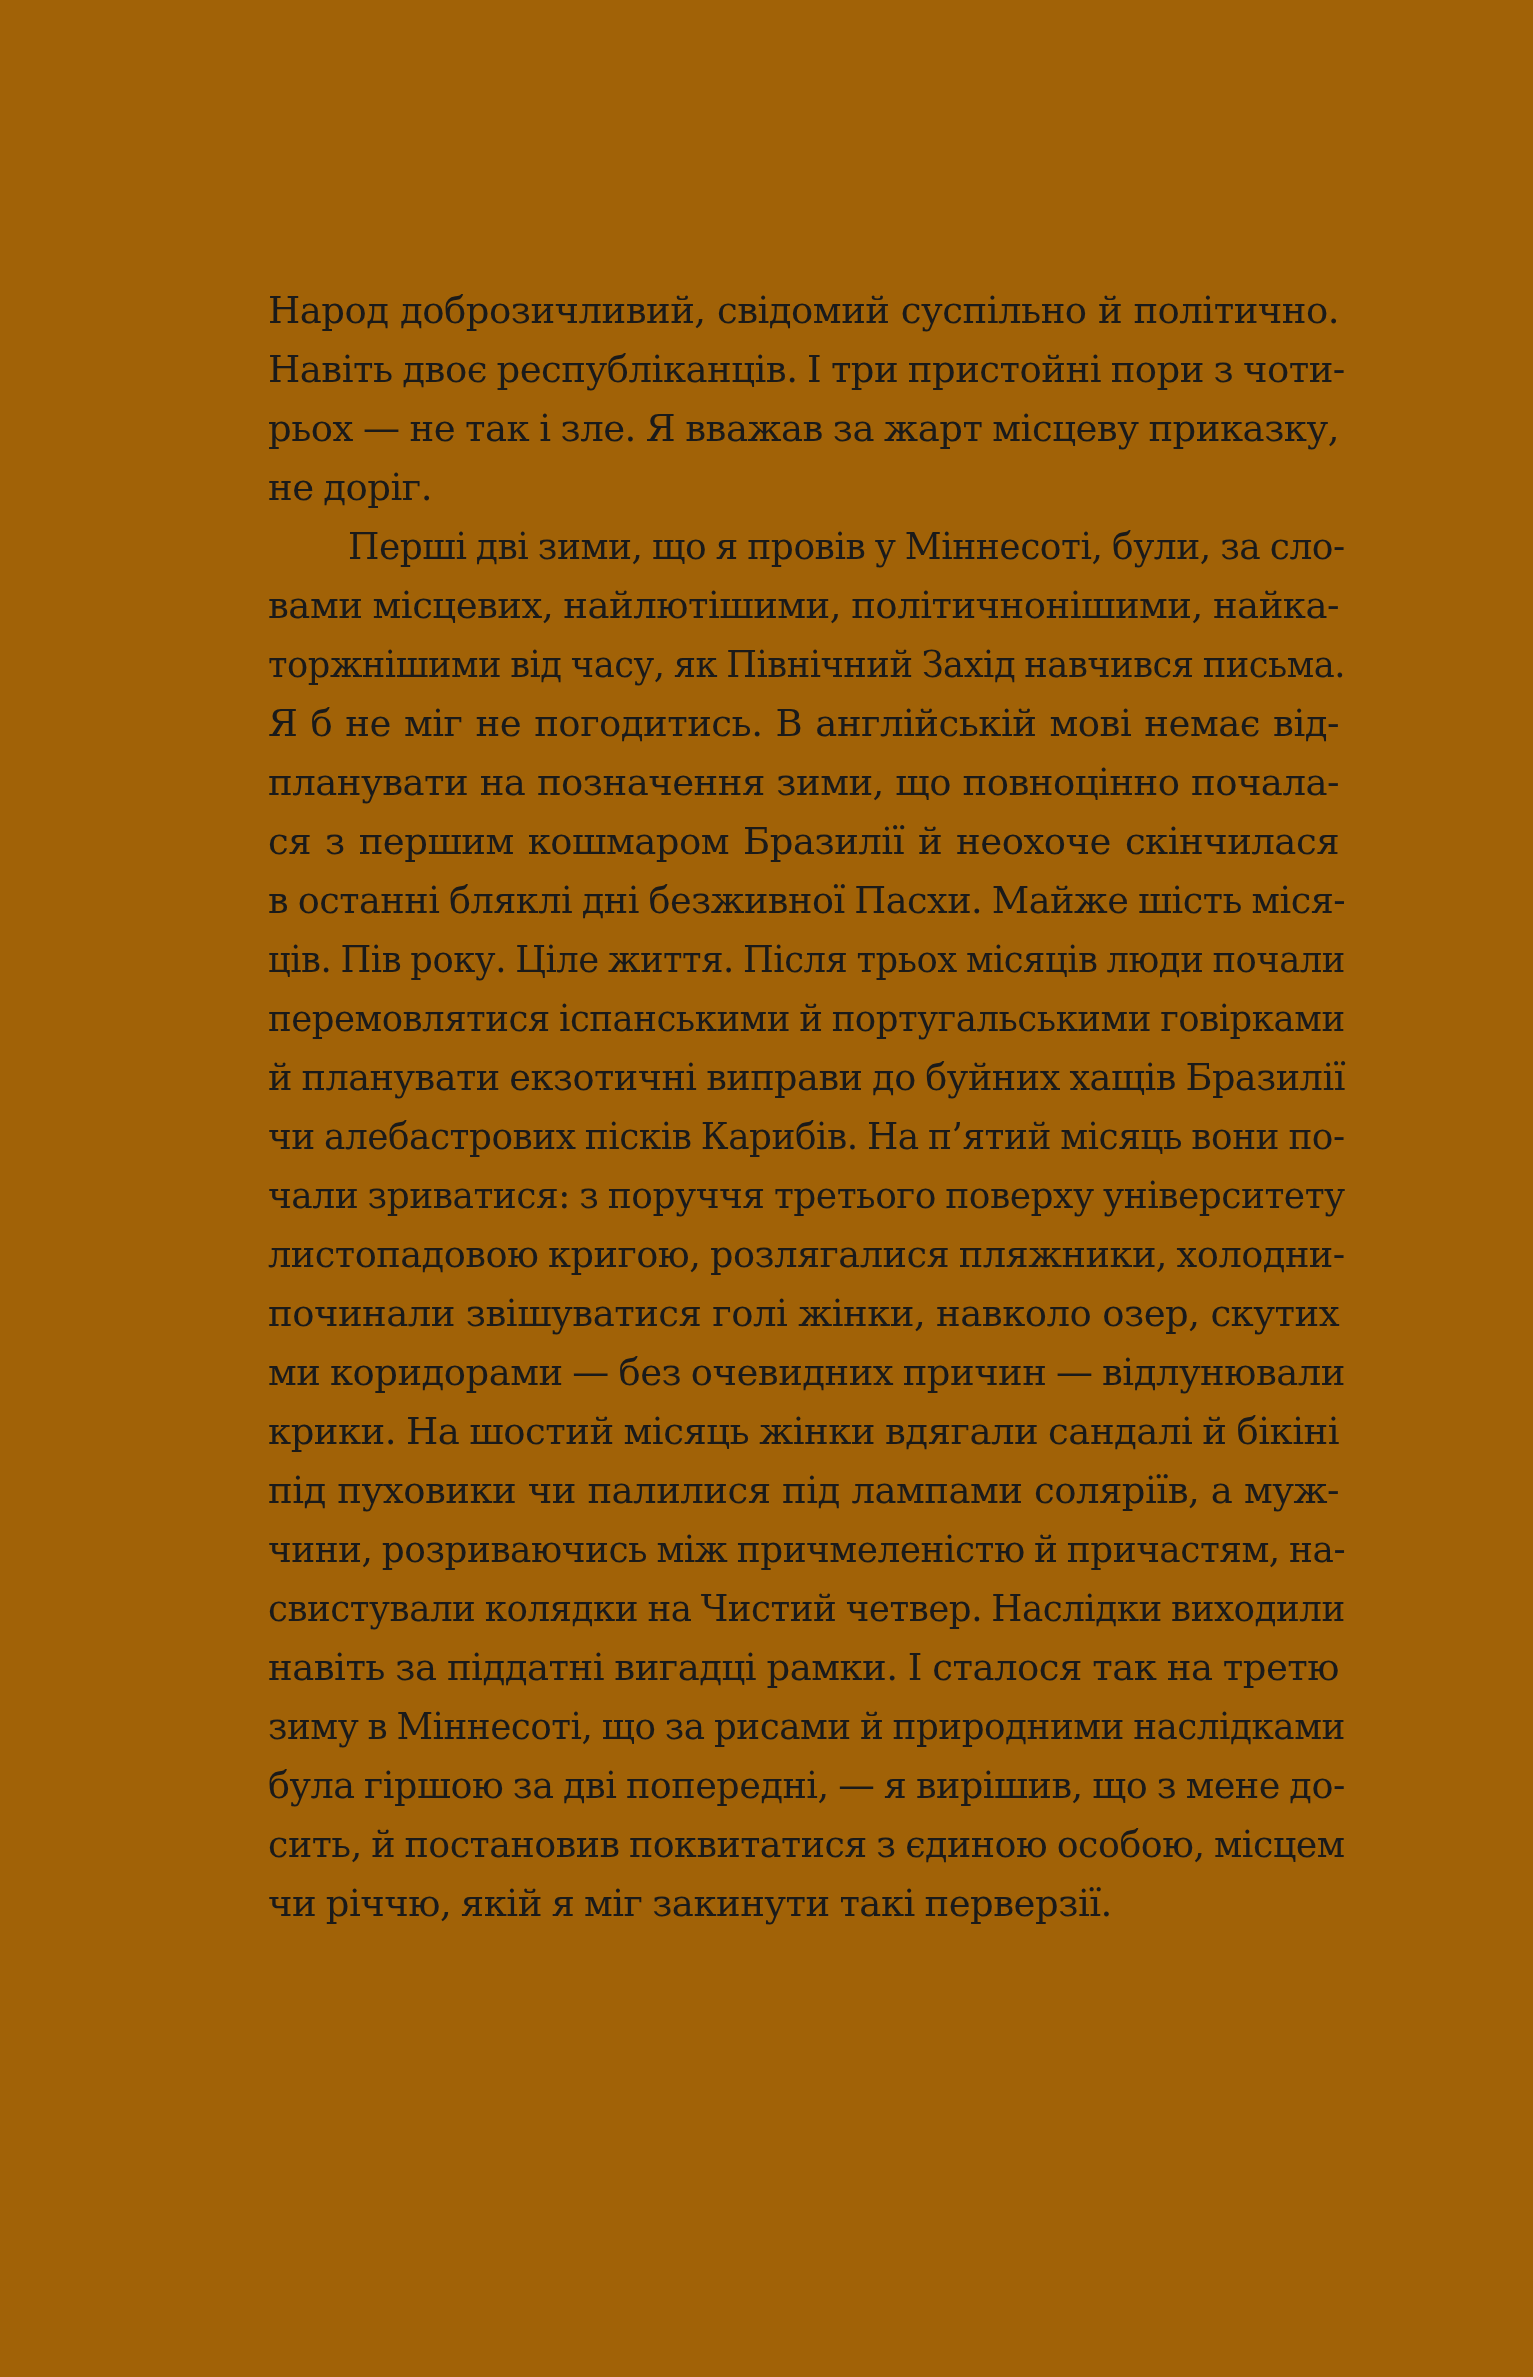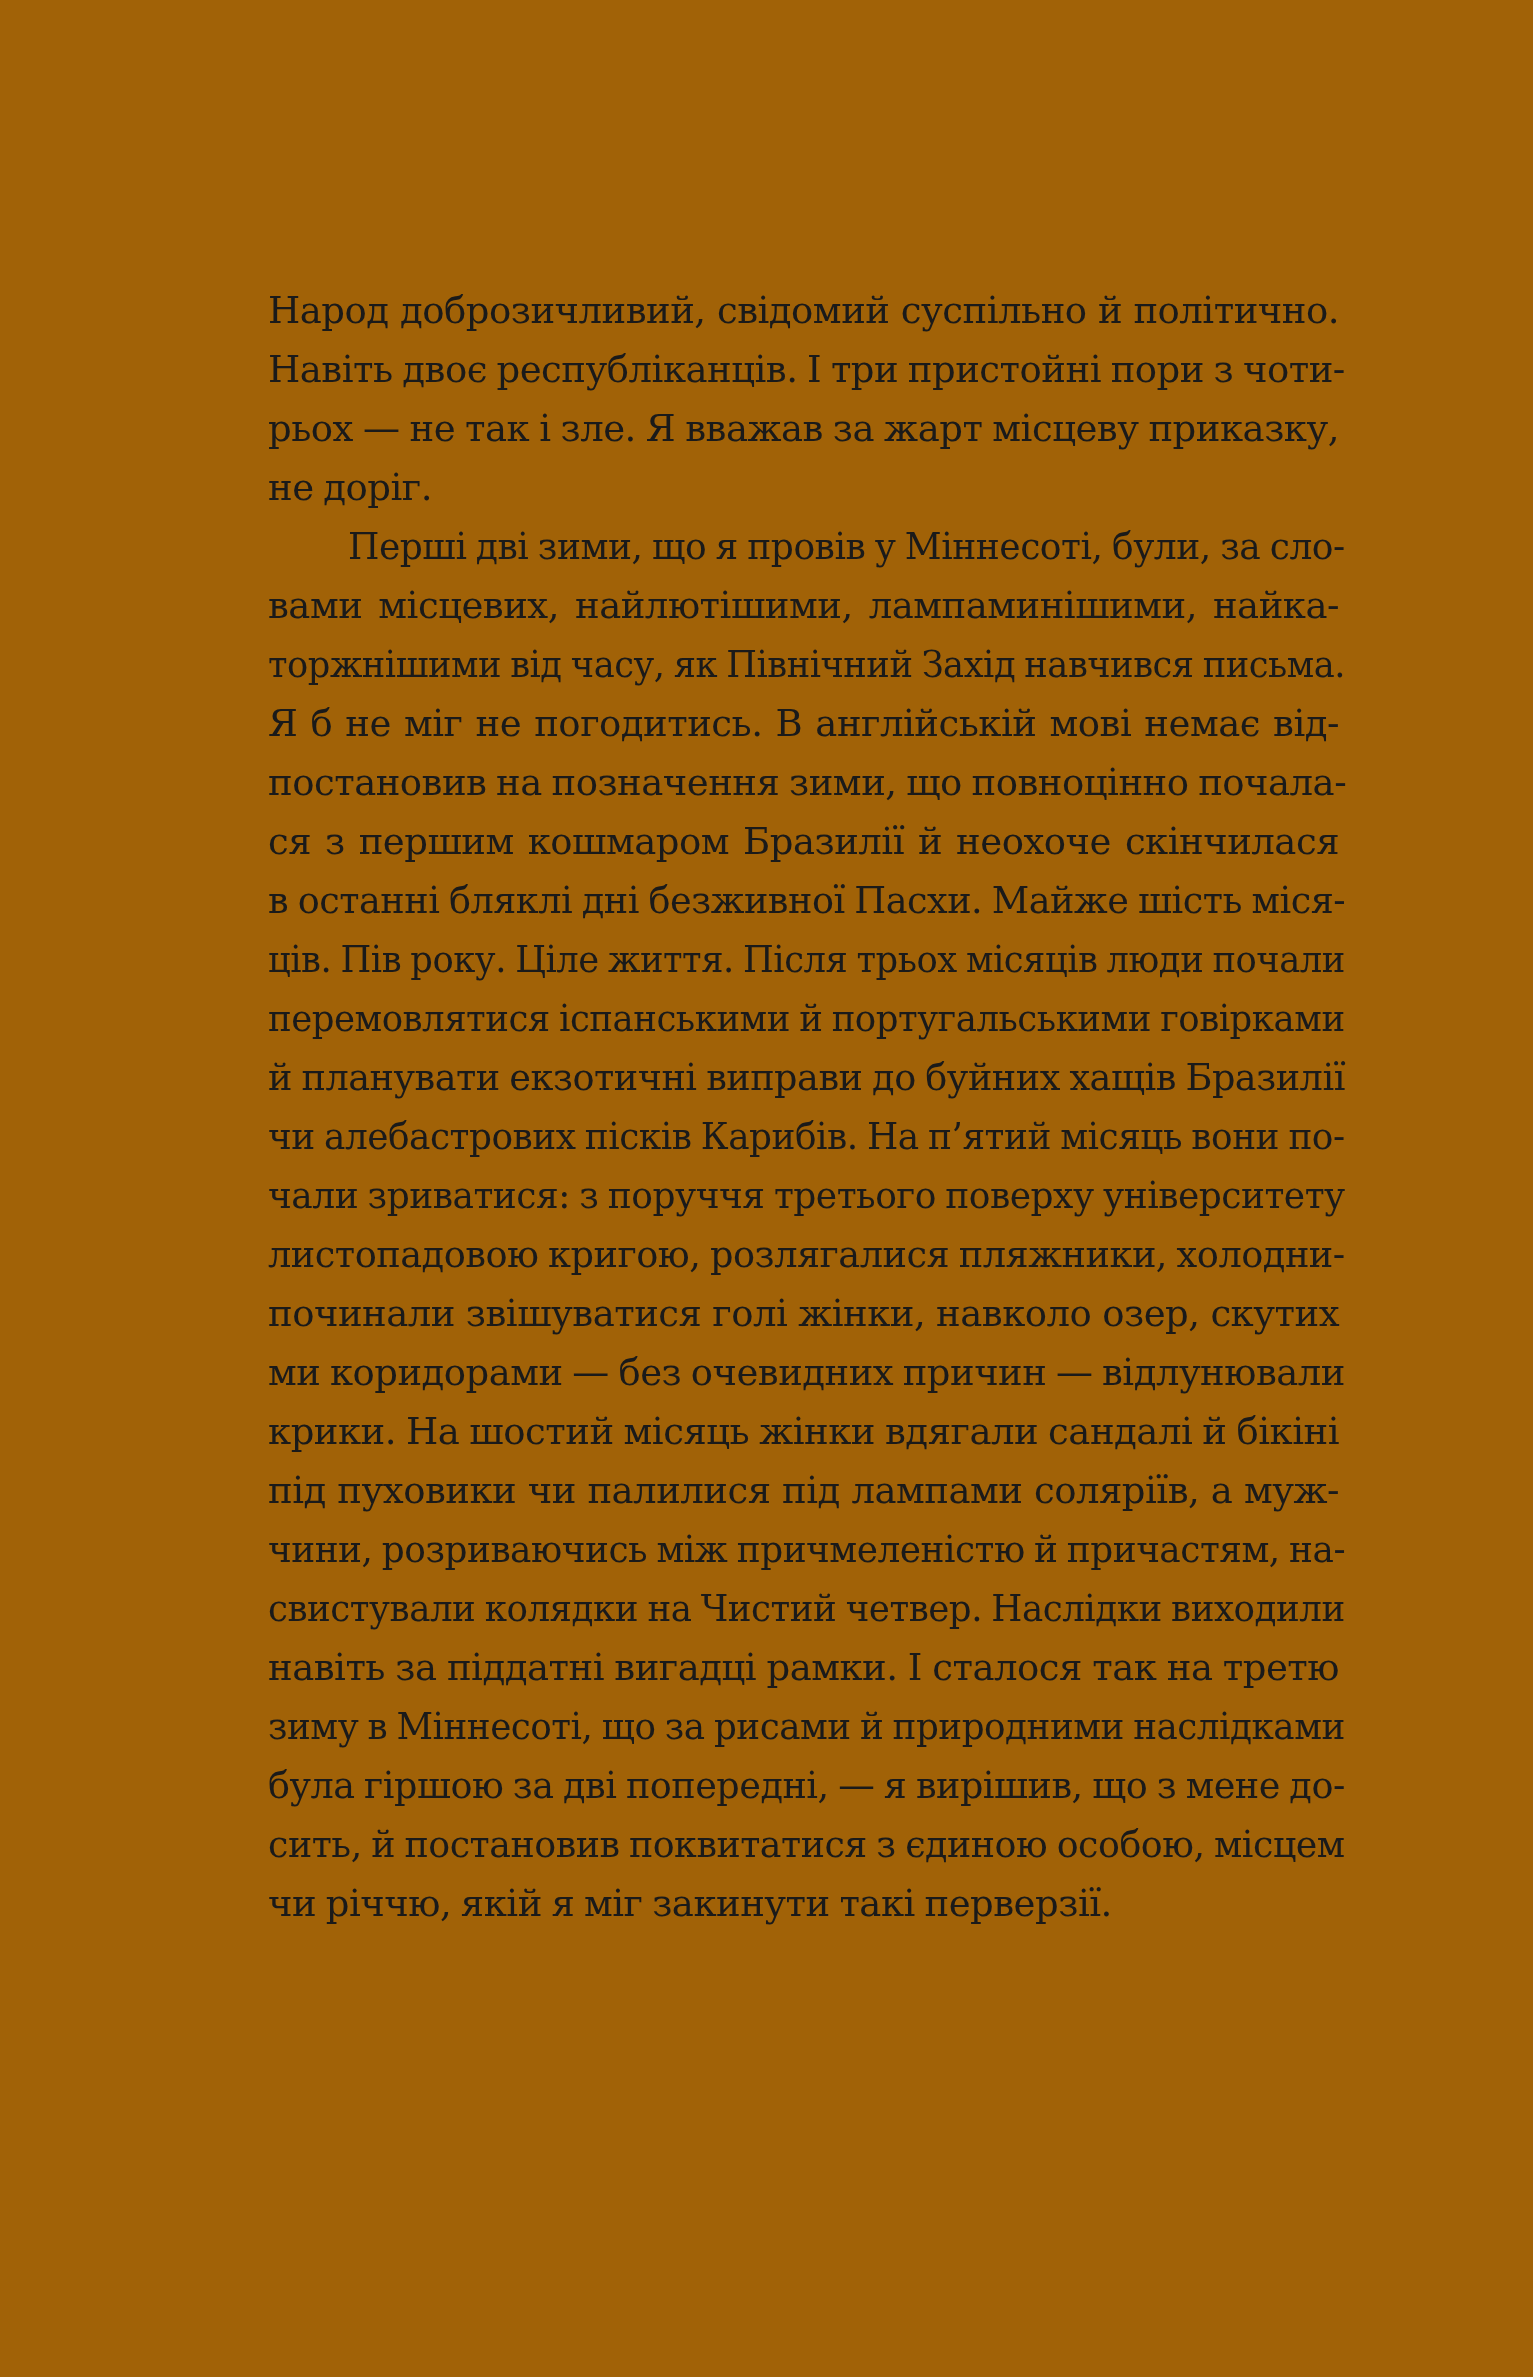--- a/index.html
+++ b/index.html
@@ -66,28 +66,28 @@
         </span>
       <span class="line">
           <span class="line-inner" style="display: block; width: 100%;">рьох — не так і зле. Я вважав за жарт місцеву приказку,</span>
         </span>
       <span class="line last"><span class="line-inner" style="display: inline-block; width: auto;">не доріг.</span></span>
     </div>
 
     <div class="paragraph">
       <span class="line indent"><span class="line-inner" style="display: inline-block; width: auto; transform: scaleX(0.974077); transform-origin: left center; white-space: nowrap;">Перші дві зими, що я провів у Міннесоті, були, за сло-</span></span>
       <span class="line">
-          <span class="line-inner" style="display: block; width: 100%;">вами місцевих, найлютішими, лампами­нішими, найка-</span>
+          <span class="line-inner" style="display: block; width: 100%;">вами місцевих, найлютішими, політично­нішими, найка-</span>
         </span>
       <span class="line"><span class="line-inner" style="display: inline-block; width: auto; transform: scaleX(0.953058); transform-origin: left center; white-space: nowrap;">торжнішими від часу, як Північний Захід навчився письма.</span></span>
       <span class="line">
           <span class="line-inner" style="display: block; width: 100%;">Я б не міг не погодитись. В англійській мові немає від-</span>
         </span>
       <span class="line">
-          <span class="line-inner" style="display: block; width: 100%;">постановив на позначення зими, що повноцінно почала-</span>
+          <span class="line-inner" style="display: block; width: 100%;">планувати на позначення зими, що повноцінно почала-</span>
         </span>
       <span class="line">
           <span class="line-inner" style="display: block; width: 100%;">ся з першим кошмаром Бразилії й неохоче скінчилася</span>
         </span>
       <span class="line"><span class="line-inner" style="display: inline-block; width: auto; transform: scaleX(0.98966); transform-origin: left center; white-space: nowrap;">в останні бляклі дні безживної Пасхи. Майже шість міся-</span></span>
       <span class="line"><span class="line-inner" style="display: inline-block; width: auto; transform: scaleX(0.955096); transform-origin: left center; white-space: nowrap;">ців. Пів року. Ціле життя. Після трьох місяців люди почали</span></span>
       <span class="line"><span class="line-inner" style="display: inline-block; width: auto; transform: scaleX(0.959885); transform-origin: left center; white-space: nowrap;">перемовлятися іспанськими й португальськими говірками</span></span>
       <span class="line"><span class="line-inner" style="display: inline-block; width: auto; transform: scaleX(0.990392); transform-origin: left center; white-space: nowrap;">й планувати екзотичні виправи до буйних хащів Бразилії</span></span>
       <span class="line"><span class="line-inner" style="display: inline-block; width: auto; transform: scaleX(0.969609); transform-origin: left center; white-space: nowrap;">чи алебастрових пісків Карибів. На п’ятий місяць вони по-</span></span>
       <span class="line"><span class="line-inner" style="display: inline-block; width: auto; transform: scaleX(0.972424); transform-origin: left center; white-space: nowrap;">чали зриватися: з поруччя третього поверху університету</span></span>

